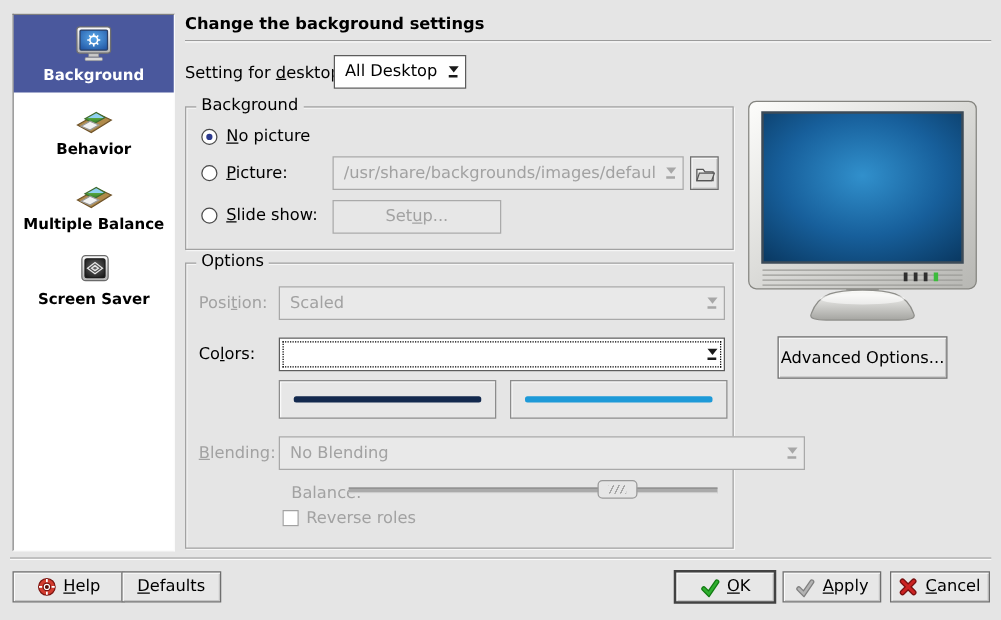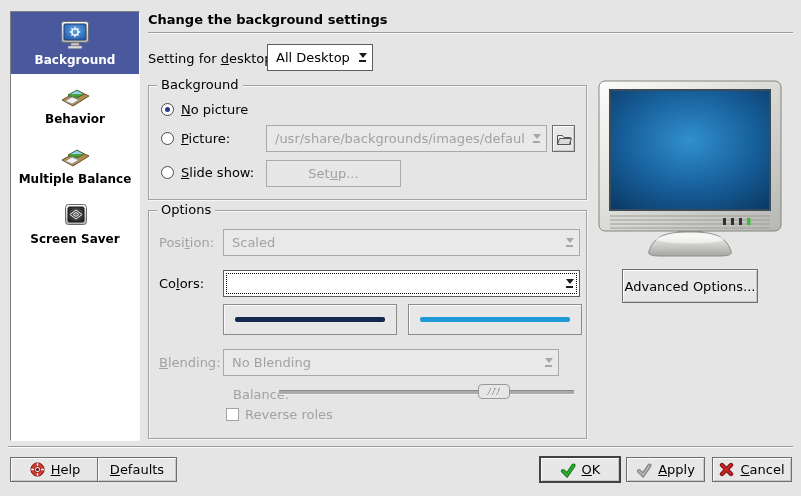--- a/index.html
+++ b/index.html
@@ -212,21 +212,21 @@
     </div>
 
     <div class="color-btn" style="left:74px;top:93px">
       <span class="color-bar" style="background: rgb(19, 41, 78);"></span>
     </div>
     <div class="color-btn" style="left:259px;top:93px">
       <span class="color-bar" style="background: rgb(30, 154, 216);"></span>
     </div>
 
     <span class="lbl dis" style="left:10px;top:144px"><span class="accel">B</span>lending:</span>
-    <div class="combo disabled" style="left:74px;top:138px;width:336px;height:27px">
+    <div class="combo disabled" style="left:74px;top:138px;width:421px;height:27px">
       <span class="combo-text">No Blending</span>
       <span class="combo-arrow"></span>
     </div>
 
     <span class="lbl dis" style="left:84px;top:176px">Balance:</span>
     <div class="slider" style="left:130px;top:173px">
       <span class="slider-track"></span>
       <span class="slider-handle" style="left: calc(73% - 16px);"></span>
     </div>
 

